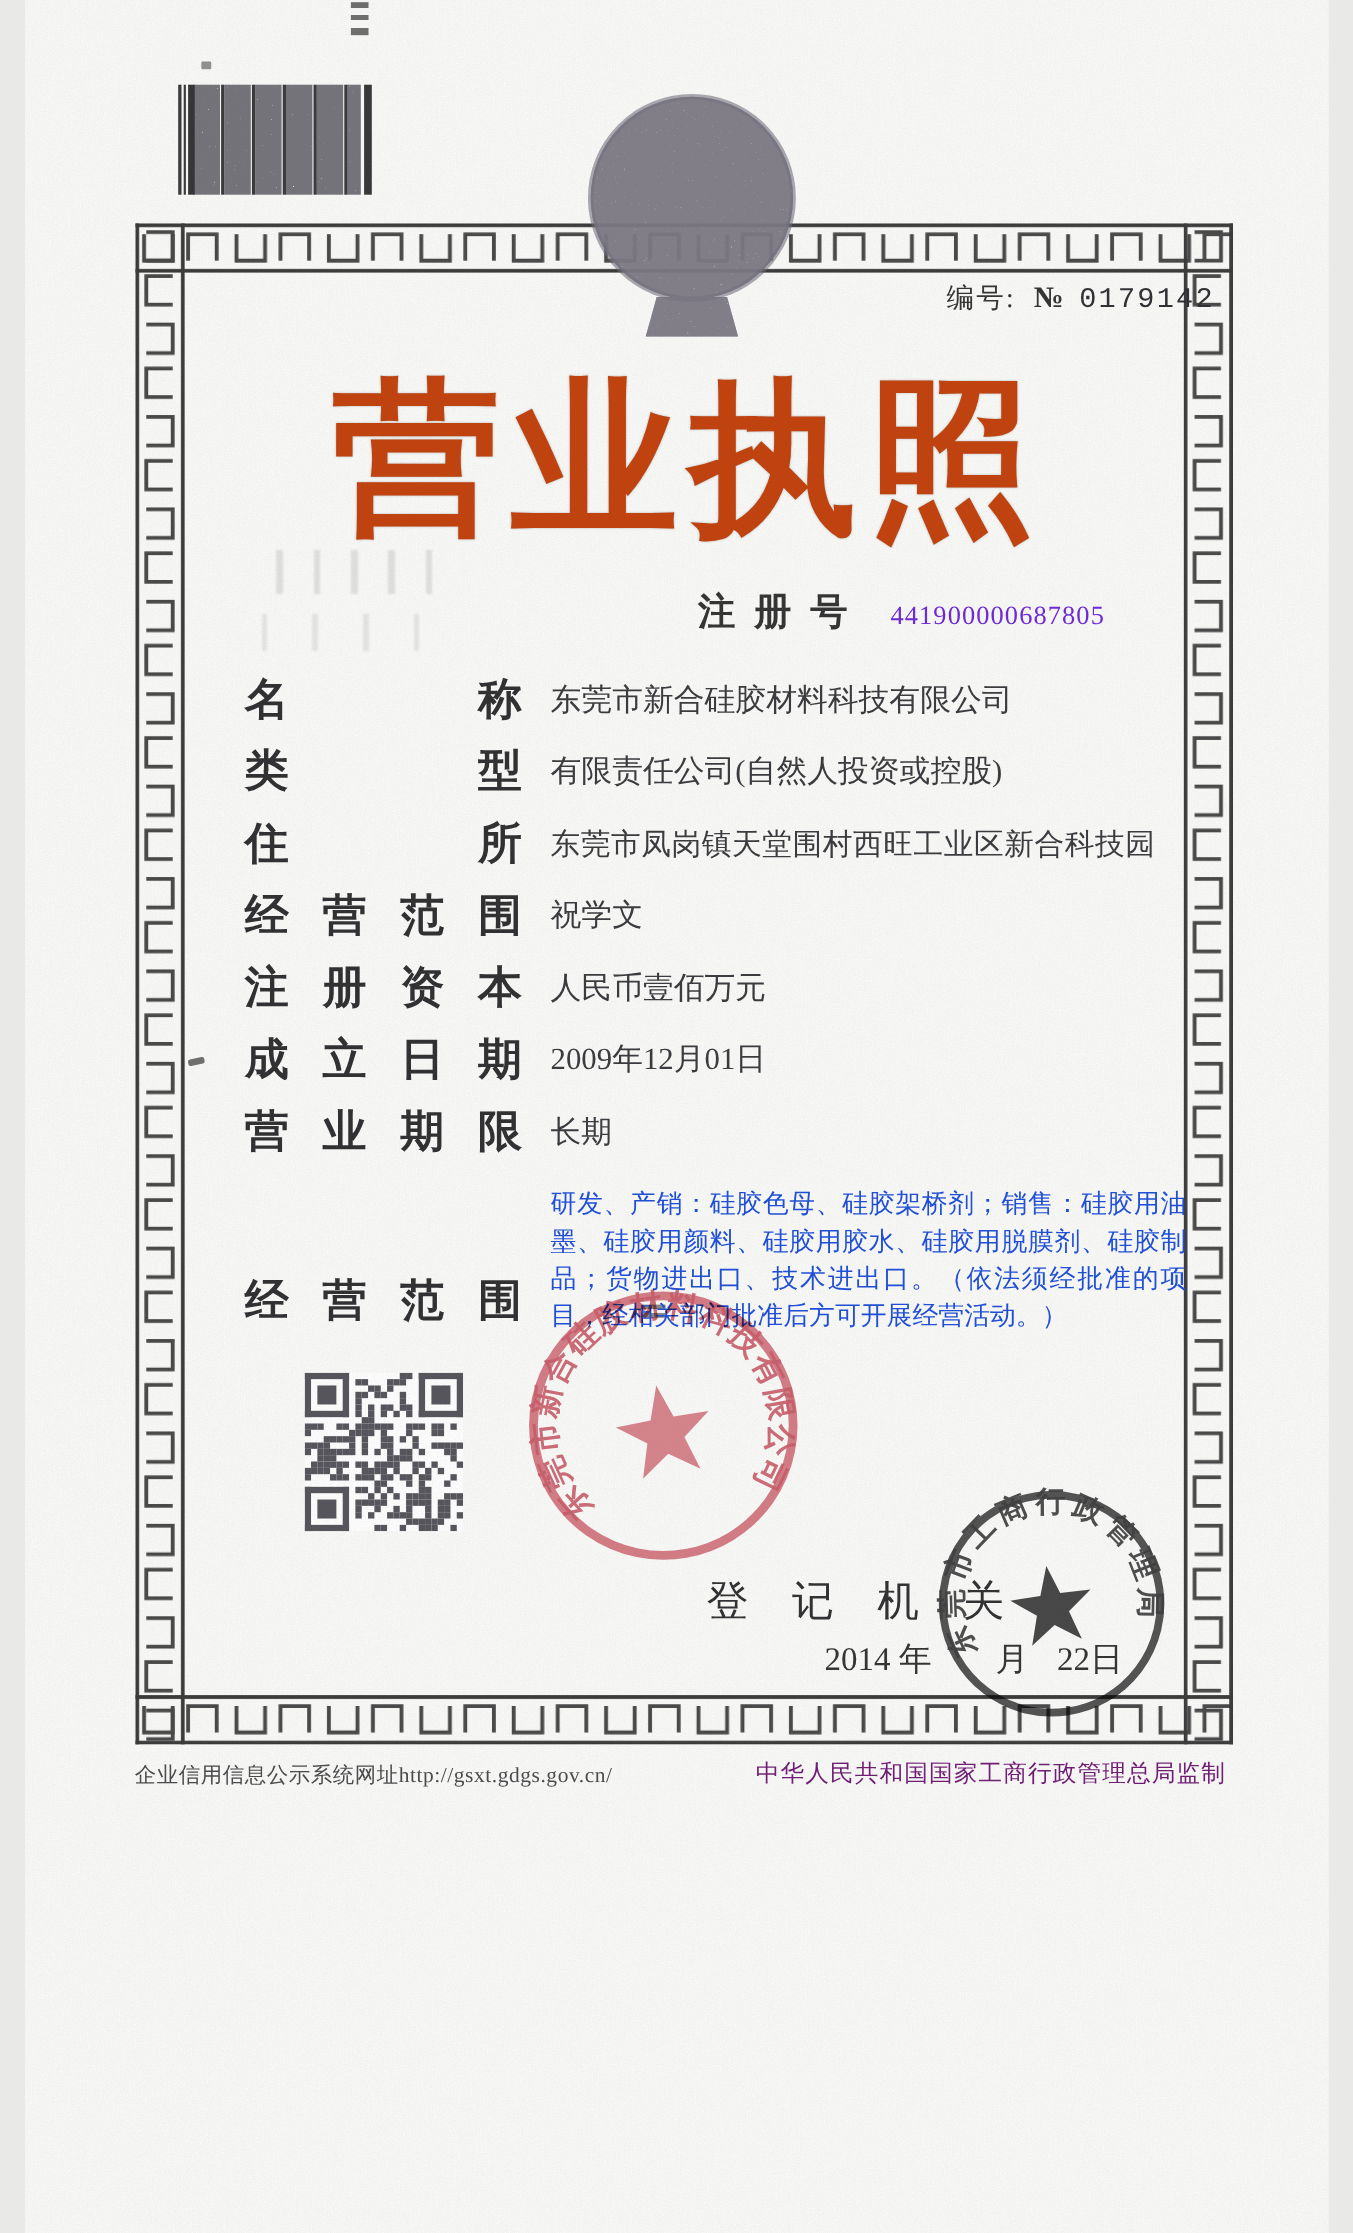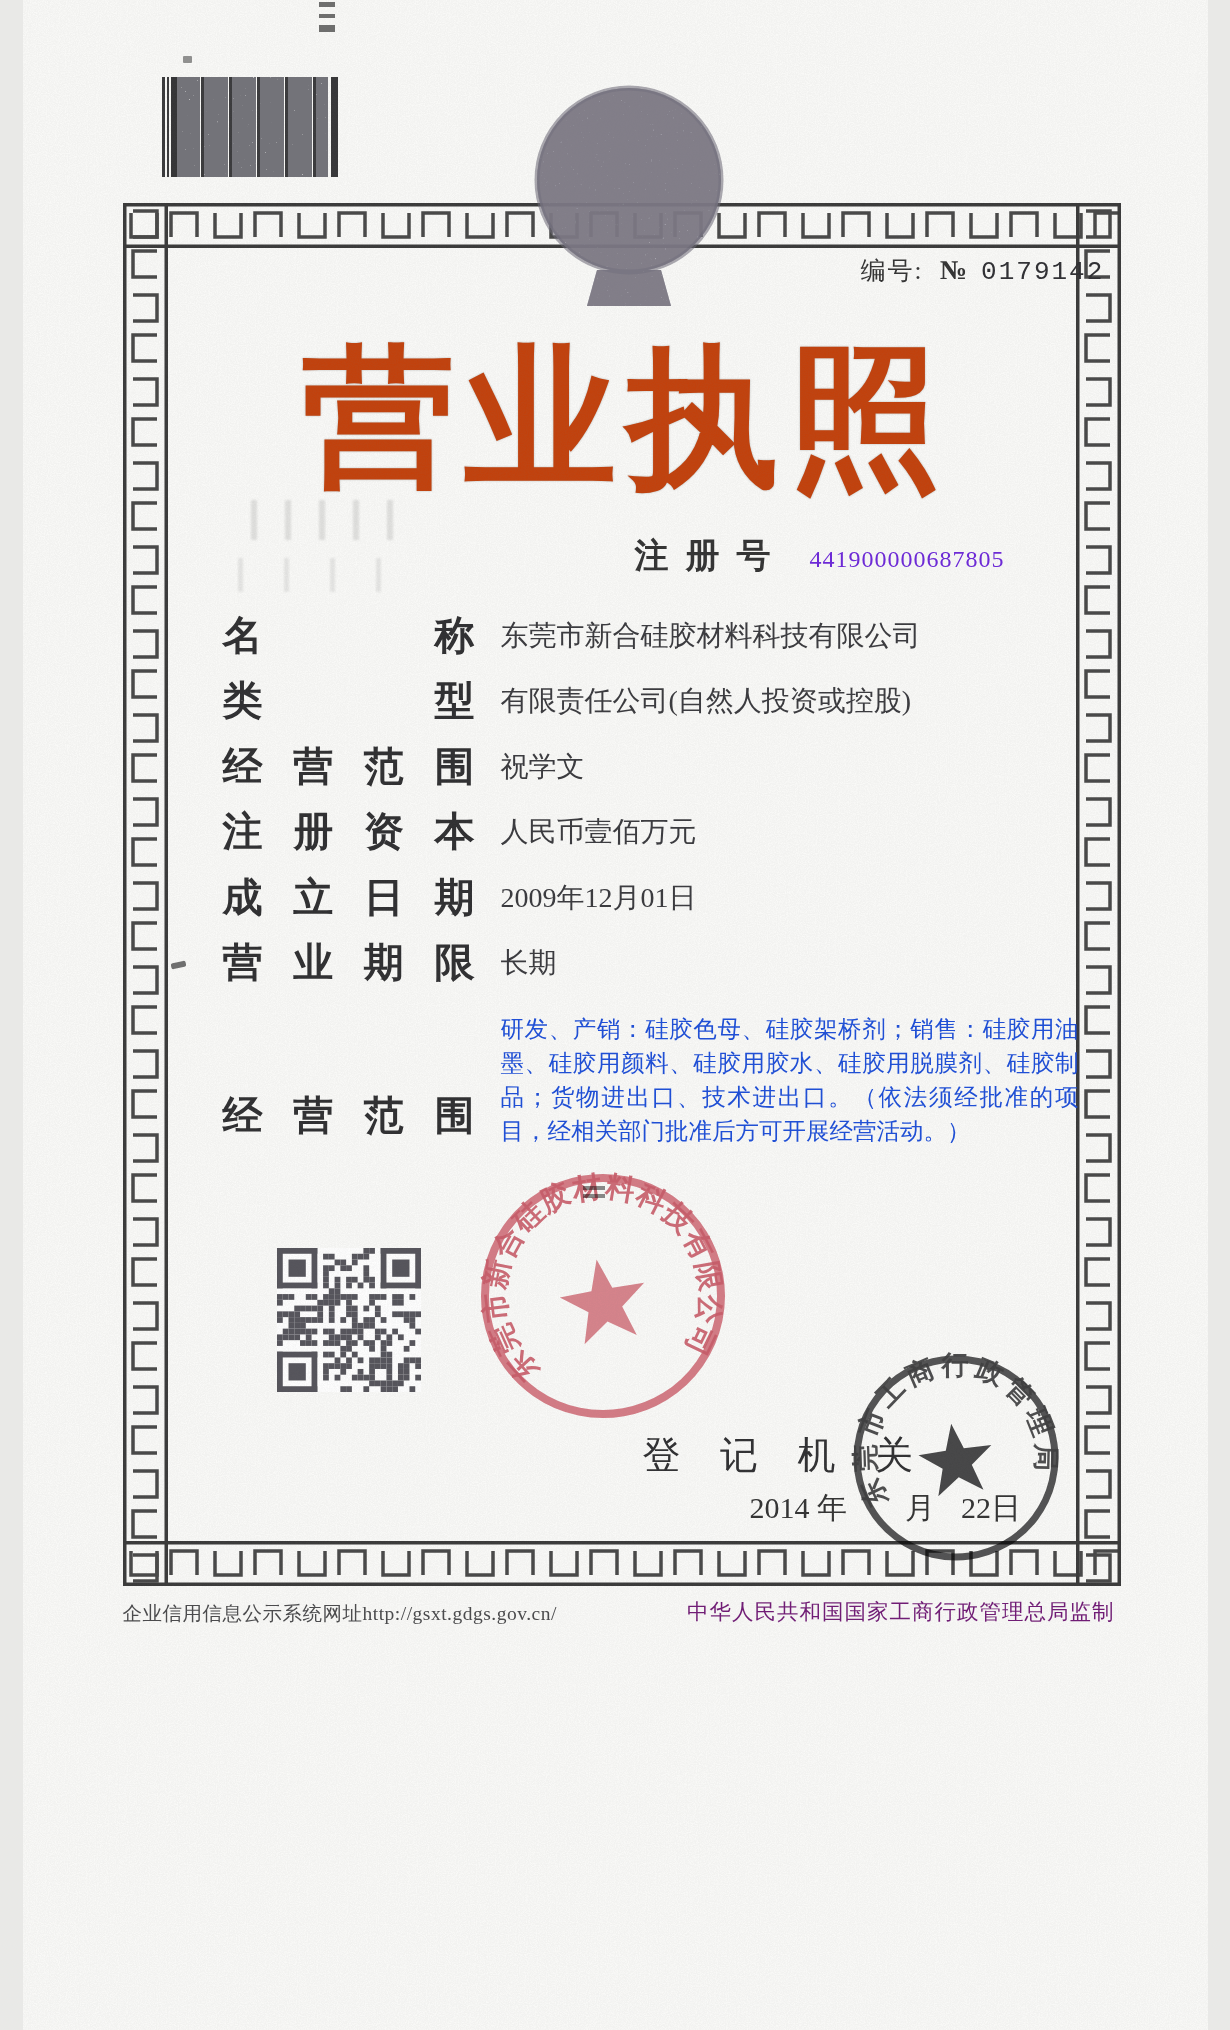--- a/index.html
+++ b/index.html
@@ -228,20 +228,24 @@
   </div>
 
   <div class="abs fields">
     <div class="frow">
       <div class="flabel">名称</div>
       <div class="fvalue">东莞市新合硅胶材料科技有限公司</div>
     </div>
     <div class="frow">
       <div class="flabel">类型</div>
       <div class="fvalue">有限责任公司(自然人投资或控股)</div>
+    </div>
+    <div class="frow">
+      <div class="flabel">住所</div>
+      <div class="fvalue addr">东莞市凤岗镇天堂围村西旺工业区新合科技园</div>
     </div>
     <div class="frow">
       <div class="flabel">经营范围</div>
       <div class="fvalue">祝学文</div>
     </div>
     <div class="frow">
       <div class="flabel">注册资本</div>
       <div class="fvalue">人民币壹佰万元</div>
     </div>
     <div class="frow">

